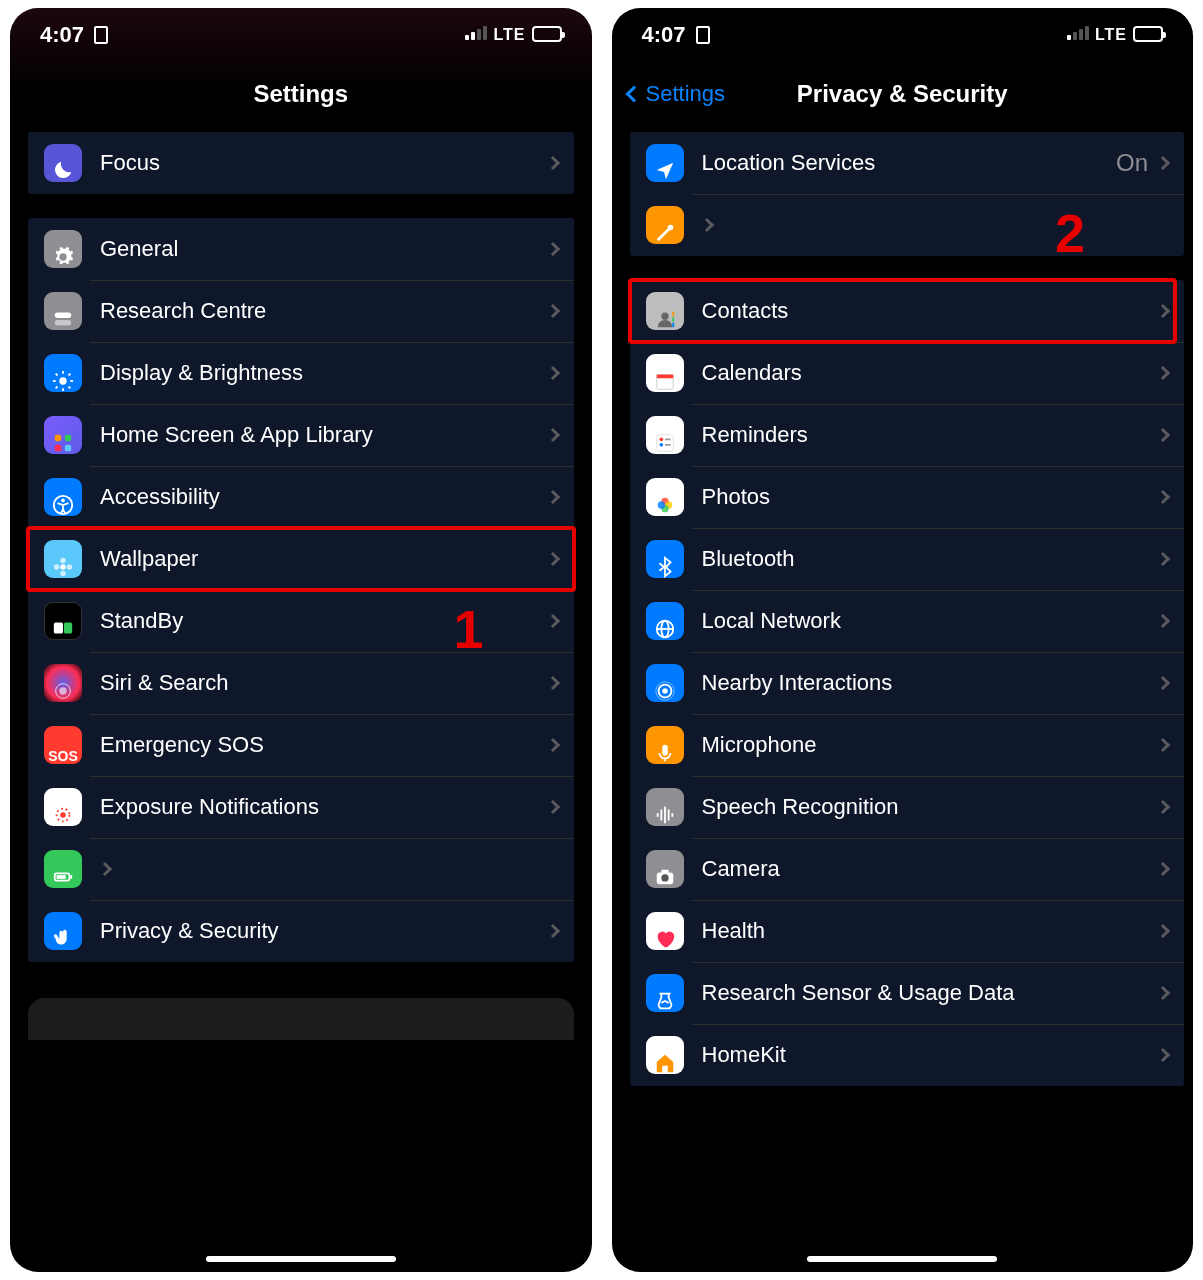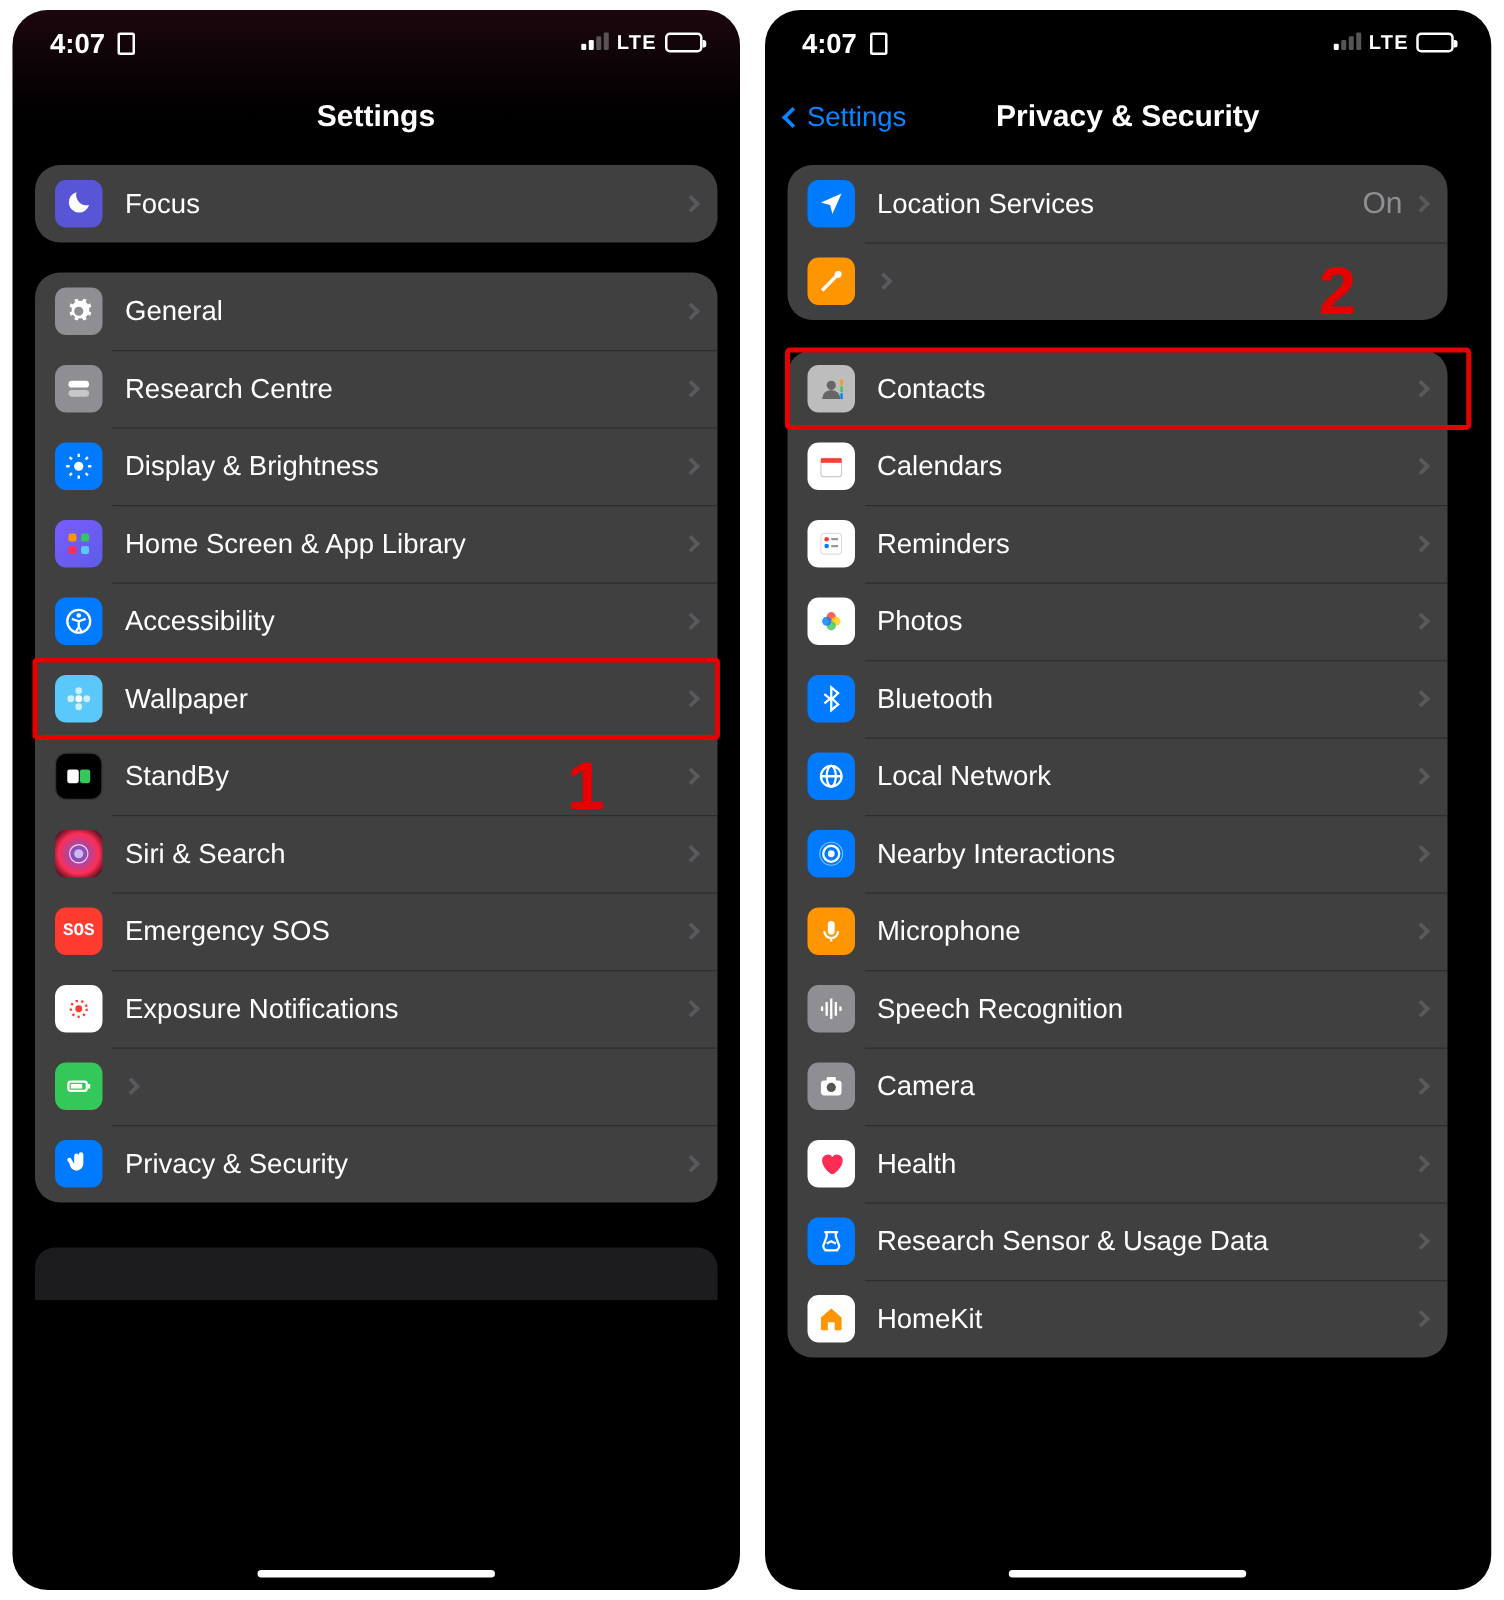--- a/index.html
+++ b/index.html
@@ -78,22 +78,22 @@
     transform: rotate(45deg);
     margin-right: 4px;
   }
 
   
   .content {
     padding: 0 18px 40px 18px;
     overflow: hidden;
   }
   .group {
-    background: #404040;
-    border-radius: 20px;
+    background: #0f172a;
+    border-radius: 3px;
     margin-top: 24px;
     overflow: hidden;
   }
   .group.first { margin-top: 6px; }
   .row {
     display: flex;
     align-items: center;
     height: 62px;
     padding: 0 16px;
     position: relative;
@@ -103,24 +103,23 @@
   .row + .row::before {
     content: "";
     position: absolute;
     top: 0; left: 62px; right: 0;
     height: 1px;
     background: #2d2d30;
   }
   .row .app-icon {
     width: 38px; height: 38px; border-radius: 9px;
     margin-right: 18px;
-    display: flex; align-items: center; justify-content: center;
+    display: flex; align-items: flex-end; justify-content: center;
     font-size: 20px; color: #fff;
     flex: 0 0 auto;
-    font-family: Liberation Mono, monospace;
   }
   .row .label { flex: 1 1 auto; }
   .row .value { color: #8e8e93; font-size: 24px; margin-right: 10px; }
   .row .chev {
     width: 10px; height: 10px;
     border-right: 3px solid #5a5a5e; border-top: 3px solid #5a5a5e;
     transform: rotate(45deg);
     flex: 0 0 auto;
   }
   .home-indicator {
@@ -171,21 +170,21 @@
     height: 42px;
     border-radius: 16px 16px 0 0;
     background: #1c1c1e;
   }
   
   .settings-head-bg {
     background: linear-gradient(180deg, rgba(80,20,40,0.35), rgba(0,0,0,0) 70%);
   }
 
   
-  .phone-right .content { padding: 0 35px 40px 18px; }
+  .phone-right .content { padding: 0 9px 40px 18px; }
 </style>
 </head>
 <body>
 
 <div class="phone">
   <div class="settings-head-bg">
     <div class="status-bar">
       <div class="status-left">
         <span>4:07</span>
         <span class="sim-icon"></span>

